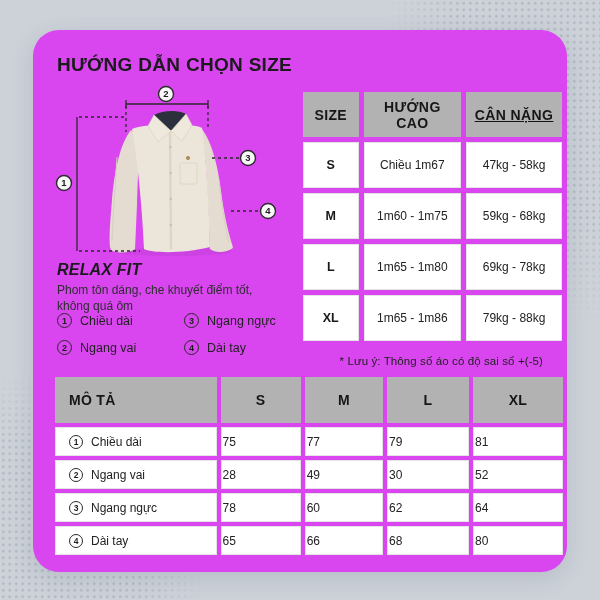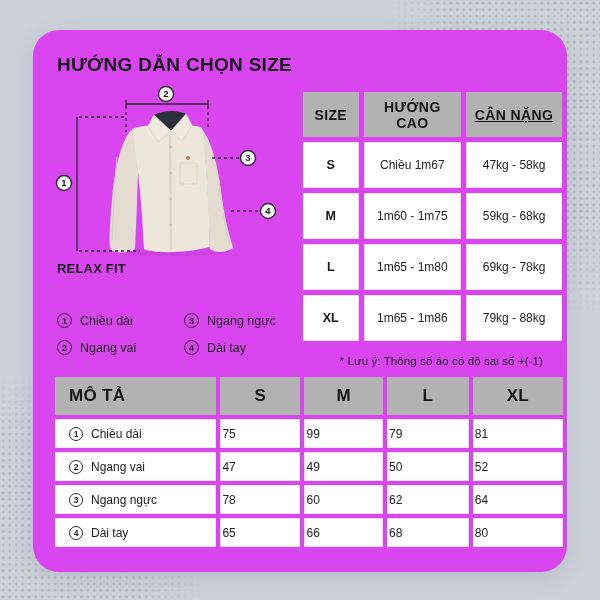--- a/index.html
+++ b/index.html
@@ -29,21 +29,21 @@
     background:#d946ef;border-radius:26px;
     box-shadow:0 6px 22px rgba(70,80,100,0.16);
   }
   .title{
     position:absolute;left:24px;top:24px;margin:0;
     font-size:19px;font-weight:800;color:#1b1b1d;letter-spacing:.3px;
   }
   .diagram{position:absolute;left:20px;top:55px;width:240px;height:175px;}
 
   .fit-block{position:absolute;left:24px;top:231px;width:250px;}
-  .fit-name{font-size:13px;font-weight:800;color:#1b1b1d;letter-spacing:.2px;}
+  .fit-name{font-size:16px;font-weight:800;color:#1b1b1d;letter-spacing:.2px;font-style:italic;}
   .fit-desc{font-size:12px;color:#2d2d30;line-height:1.35;margin-top:3px;}
 
   .legend{
     position:absolute;left:24px;top:283px;
     display:grid;grid-template-columns:127px auto;row-gap:12px;
     font-size:12.5px;color:#222;
   }
   .legend-item{display:flex;align-items:center;gap:8px;}
   .cnum{
     display:inline-flex;align-items:center;justify-content:center;
@@ -66,22 +66,22 @@
   .size-table .c1{width:47px;} .size-table .c2{width:95px;} .size-table .c3{width:97px;text-decoration:underline;}
   .size-table td.sz{font-weight:700;font-size:12.5px;color:#18181a;}
 
   .note{
     position:absolute;top:325px;right:24px;
     font-size:11.5px;color:#222;letter-spacing:.1px;
   }
 
   .measure-table{position:absolute;left:18px;top:343px;border-spacing:4px;}
   .measure-table th{
-    background:#b2b2b2;color:#161618;font-size:17px;font-weight:700;
-    letter-spacing:.3px;height:38px;padding:0 4px;
+    background:#b2b2b2;color:#161618;font-size:14px;font-weight:700;
+    letter-spacing:.3px;height:46px;padding:0 4px;
   }
   .measure-table th.desc{text-align:left;padding-left:14px;width:152px;}
   .measure-table .cs{width:78px;} .measure-table .cm{width:76px;}
   .measure-table .cl{width:80px;} .measure-table .cxl{width:88px;}
   .measure-table td{
     background:#ffffff;border:1px solid #e4e4e4;height:29px;box-sizing:border-box;
     text-align:left;font-size:12px;color:#222;
   }
   .measure-table td.label{text-align:left;padding-left:13px;}
   .row-label{display:inline-flex;align-items:center;gap:8px;font-size:12px;color:#222;}
@@ -144,20 +144,24 @@
     <circle cx="195" cy="73" r="7.5" fill="#f8f8f8" stroke="#2b2b2b" stroke-width="1.4"></circle>
     <text x="195" y="76.4" text-anchor="middle" font-size="9.5" font-weight="bold" fill="#1d1d1f">3</text>
 
     <line x1="178" y1="126" x2="206" y2="126" stroke="#2b2b2b" stroke-width="1.3" stroke-dasharray="3,3"></line>
     <circle cx="215" cy="126" r="7.5" fill="#f8f8f8" stroke="#2b2b2b" stroke-width="1.4"></circle>
     <text x="215" y="129.4" text-anchor="middle" font-size="9.5" font-weight="bold" fill="#1d1d1f">4</text>
   </svg>
 
   <div class="fit-block">
     <div class="fit-name">RELAX FIT</div>
+    <div class="fit-desc">
+      <span>Phom tôn dáng, che khuyết điểm tốt,</span><br>
+      <span>không quá ôm</span>
+    </div>
   </div>
 
   <div class="legend">
     <div class="legend-item">
       <span class="cnum">1</span>
       <span>Chiều dài</span>
     </div>
     <div class="legend-item">
       <span class="cnum">3</span>
       <span>Ngang ngực</span>
@@ -197,55 +201,55 @@
         <td>69kg - 78kg</td>
       </tr>
       <tr>
         <td class="sz">XL</td>
         <td>1m65 - 1m86</td>
         <td>79kg - 88kg</td>
       </tr>
     </tbody>
   </table>
 
-  <div class="note">* Lưu ý: Thông số áo có độ sai số +(-1)</div>
+  <div class="note">* Lưu ý: Thông số áo có độ sai số +(-5)</div>
 
   <table class="measure-table">
     <thead>
       <tr>
         <th class="desc">MÔ TẢ</th>
         <th class="cs">S</th>
         <th class="cm">M</th>
         <th class="cl">L</th>
         <th class="cxl">XL</th>
       </tr>
     </thead>
     <tbody>
       <tr>
         <td class="label">
           <span class="row-label">
               <span class="cnum sm">1</span>
               <span>Chiều dài</span>
             </span>
         </td>
         <td>75</td>
-        <td>99</td>
+        <td>77</td>
         <td>79</td>
         <td>81</td>
       </tr>
       <tr>
         <td class="label">
           <span class="row-label">
               <span class="cnum sm">2</span>
               <span>Ngang vai</span>
             </span>
         </td>
-        <td>47</td>
+        <td>28</td>
         <td>49</td>
-        <td>50</td>
+        <td>30</td>
         <td>52</td>
       </tr>
       <tr>
         <td class="label">
           <span class="row-label">
               <span class="cnum sm">3</span>
               <span>Ngang ngực</span>
             </span>
         </td>
         <td>78</td>

